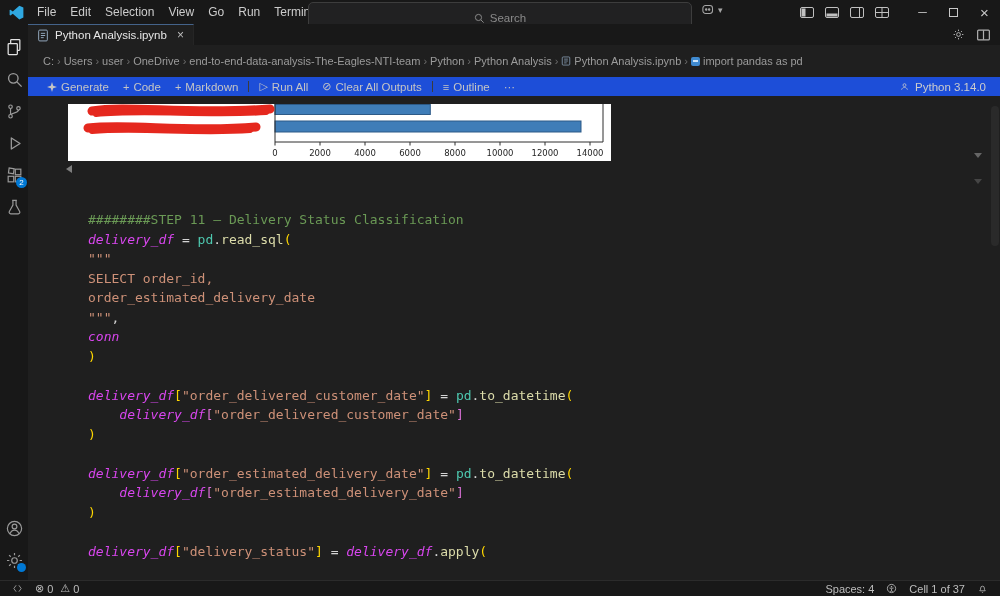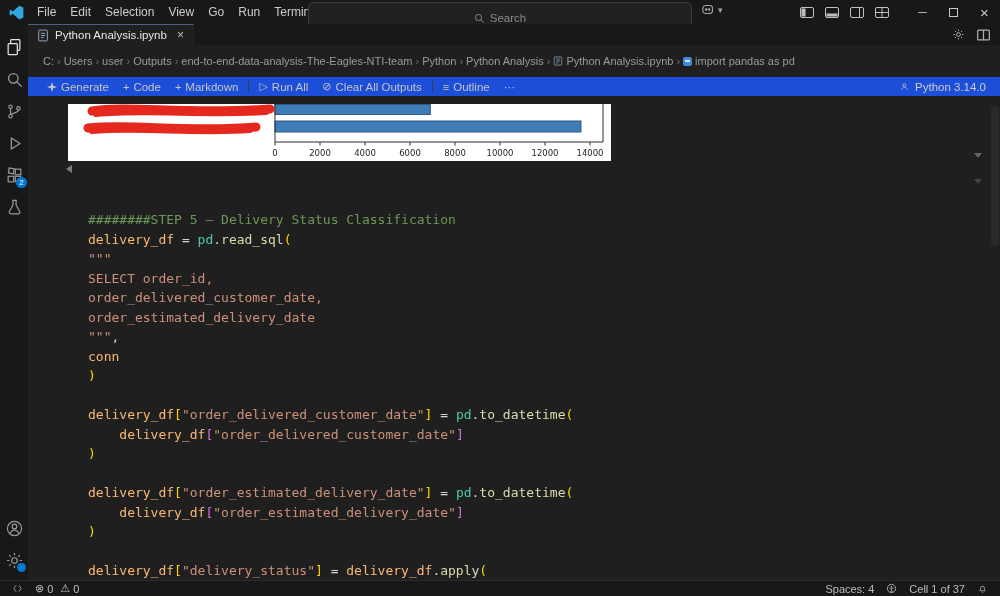--- a/index.html
+++ b/index.html
@@ -63,21 +63,21 @@
   .out-arrow-left { position:absolute; left:38px; top:61px; width:0; height:0;
     border-top:4px solid transparent; border-bottom:4px solid transparent; border-right:6px solid #7e7e7e; }
   .chev-down { position:absolute; right:18px; width:0; height:0;
     border-left:4px solid transparent; border-right:4px solid transparent; border-top:5px solid #666; }
   .chev-down.c2 { border-top-color:#454545; }
   .scroll-thumb { position:absolute; right:1px; top:2px; width:8px; height:140px; background:#2a2a2a; border-radius:4px; }
 
   .code-cell { position:absolute; left:60px; top:106px; right:30px; height:382px; overflow:hidden; }
   .code-line { font-family:"DejaVu Sans Mono", monospace; font-size:13px; height:19.5px; line-height:19.5px;
     white-space:pre; color:#d4d4d4; }
-  .tok-c { color:#6a9955; } .tok-v { color:#fdba74; } .tok-m { color:#4ec9b0; }
+  .tok-c { color:#6a9955; } .tok-v { color:#d946ef;font-style:italic; } .tok-m { color:#4ec9b0; }
   .tok-f { color:#dcdcaa; } .tok-s { color:#ce9178; } .tok-o { color:#d4d4d4; }
   .tok-b1 { color:#ffd700; } .tok-b2 { color:#da70d6; }
 
   .exec-count { position:absolute; left:11px; top:489px; font-family:"DejaVu Sans Mono", monospace; font-size:10px; color:#737373; }
   .cell-lang { position:absolute; right:15px; top:487px; font-size:11px; color:#cfcfcf; }
 
   
   .statusbar { flex:0 0 16px; background:#181818; border-top:1px solid #2b2b2b; display:flex; align-items:center;
     font-size:11px; color:#bdbdbd; padding:0 8px; gap:4px; }
   .sb-item { display:flex; align-items:center; gap:3px; padding:0 4px; }
@@ -257,21 +257,21 @@
           <span class="bc-sep">›</span>
           <span class="bc-item">
             <span>Users</span>
           </span>
           <span class="bc-sep">›</span>
           <span class="bc-item">
             <span>user</span>
           </span>
           <span class="bc-sep">›</span>
           <span class="bc-item">
-            <span>Outputs</span>
+            <span>OneDrive</span>
           </span>
           <span class="bc-sep">›</span>
           <span class="bc-item">
             <span>end-to-end-data-analysis-The-Eagles-NTI-team</span>
           </span>
           <span class="bc-sep">›</span>
           <span class="bc-item">
             <span>Python</span>
           </span>
           <span class="bc-sep">›</span>
@@ -367,25 +367,24 @@
               <path d="M20 24 C60 19 120 29 188 23" fill="none" stroke="#e5281e" stroke-width="9" stroke-linecap="round"></path>
               <path d="M24 27 C70 23 130 30 182 26" fill="none" stroke="#e5281e" stroke-width="6" stroke-linecap="round"></path>
             </svg>
           </div>
         <span class="out-arrow-left"></span>
         <span class="chev-down" style="top:49px;"></span>
         <span class="chev-down c2" style="top:75px;"></span>
         <div class="scroll-thumb"></div>
 
         <div class="code-cell">
-            <div class="code-line"><span class="tok-c">########STEP 5 — Delivery Status Classification</span></div>
+            <div class="code-line"><span class="tok-c">########STEP 11 — Delivery Status Classification</span></div>
             <div class="code-line"><span class="tok-v">delivery_df</span><span class="tok-o"> = </span><span class="tok-m">pd</span><span class="tok-o">.</span><span class="tok-f">read_sql</span><span class="tok-b1">(</span></div>
             <div class="code-line"><span class="tok-s">"""</span></div>
             <div class="code-line"><span class="tok-s">SELECT order_id,</span></div>
-            <div class="code-line"><span class="tok-s">order_delivered_customer_date,</span></div>
             <div class="code-line"><span class="tok-s">order_estimated_delivery_date</span></div>
             <div class="code-line"><span class="tok-s">"""</span><span class="tok-o">,</span></div>
             <div class="code-line"><span class="tok-v">conn</span></div>
             <div class="code-line"><span class="tok-b1">)</span></div>
             <div class="code-line">&nbsp;</div>
             <div class="code-line"><span class="tok-v">delivery_df</span><span class="tok-b1">[</span><span class="tok-s">"order_delivered_customer_date"</span><span class="tok-b1">]</span><span class="tok-o"> = </span><span class="tok-m">pd</span><span class="tok-o">.</span><span class="tok-f">to_datetime</span><span class="tok-b1">(</span></div>
             <div class="code-line"><span class="tok-o">    </span><span class="tok-v">delivery_df</span><span class="tok-b2">[</span><span class="tok-s">"order_delivered_customer_date"</span><span class="tok-b2">]</span></div>
             <div class="code-line"><span class="tok-b1">)</span></div>
             <div class="code-line">&nbsp;</div>
             <div class="code-line"><span class="tok-v">delivery_df</span><span class="tok-b1">[</span><span class="tok-s">"order_estimated_delivery_date"</span><span class="tok-b1">]</span><span class="tok-o"> = </span><span class="tok-m">pd</span><span class="tok-o">.</span><span class="tok-f">to_datetime</span><span class="tok-b1">(</span></div>

